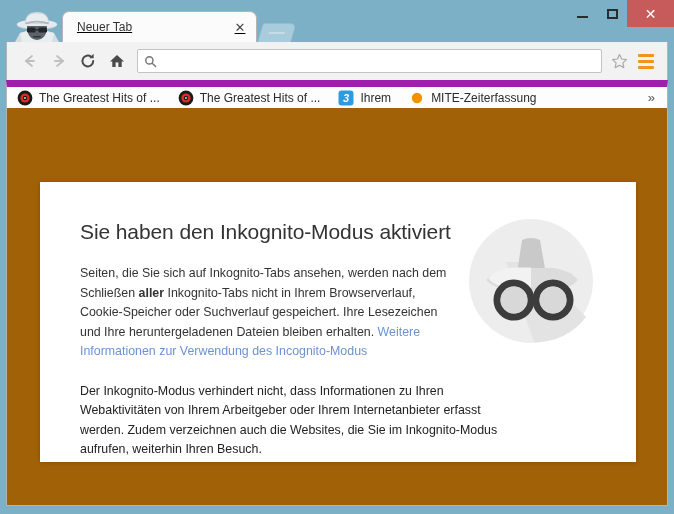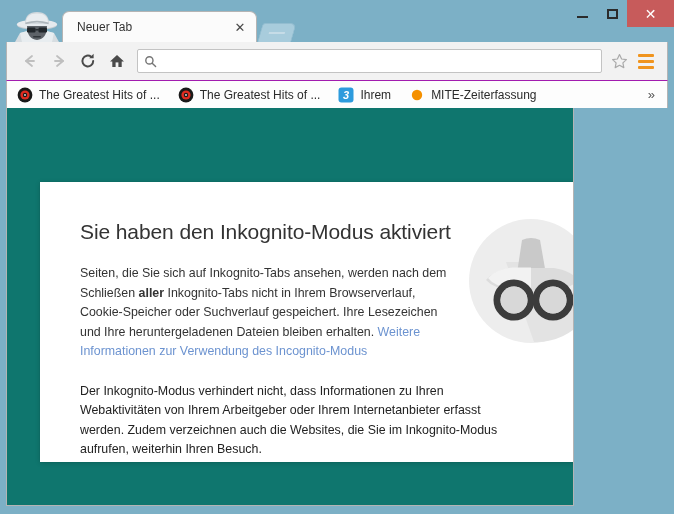--- a/index.html
+++ b/index.html
@@ -93,20 +93,21 @@
     width: 195px;
     height: 31px;
     background: #fbfbfb;
     border-radius: 7px 7px 0 0;
     border: 1px solid #b4b4b4;
     border-bottom: none;
     box-sizing: border-box;
     display: flex;
     align-items: center;
     padding: 0 8px 0 14px;
+    text-decoration: underline;
   }
   #tab-title {
     flex: 1;
     font-size: 12px;
     color: #333;
     white-space: nowrap;
     overflow: hidden;
     text-overflow: ellipsis;
     font-family: "Liberation Sans", sans-serif;
   }
@@ -217,21 +218,21 @@
   
   #bookmarks-bar {
     position: absolute;
     left: 6px;
     top: 80px;
     width: 662px;
     height: 28px;
     background: #fdfdfd;
     border-left: 1px solid #b4b4b4;
     border-right: 1px solid #b4b4b4;
-    border-top: 1px solid #a21caf;
+    border-top: 7px solid #a21caf;
     box-sizing: border-box;
     display: flex;
     align-items: center;
     padding: 0 10px;
   }
   .bookmark {
     display: flex;
     align-items: center;
     gap: 6px;
     margin-right: 18px;
@@ -255,23 +256,23 @@
     color: #555;
     padding-right: 2px;
     cursor: default;
   }
 
   
   #viewport {
     position: absolute;
     left: 6px;
     top: 108px;
-    width: 568px;
+    width: 662px;
     height: 398px;
-    background: #0f766e;
+    background: #a16207;
     border: 1px solid #b4b4b4;
     border-top: none;
     box-sizing: border-box;
     overflow: hidden;
   }
 
   #ntp-card {
     position: absolute;
     left: 33px;
     top: 74px;

